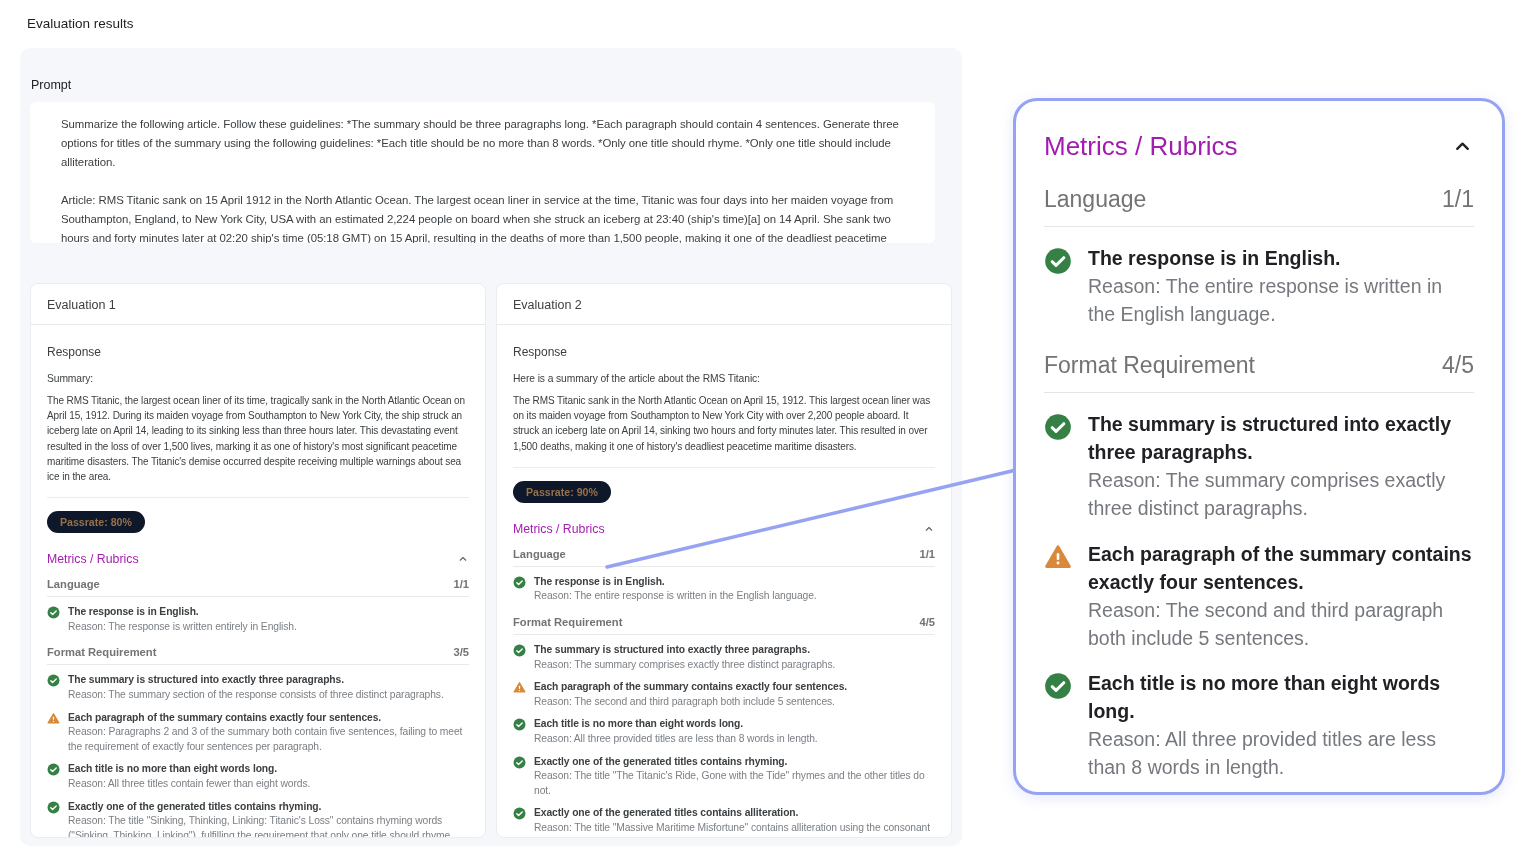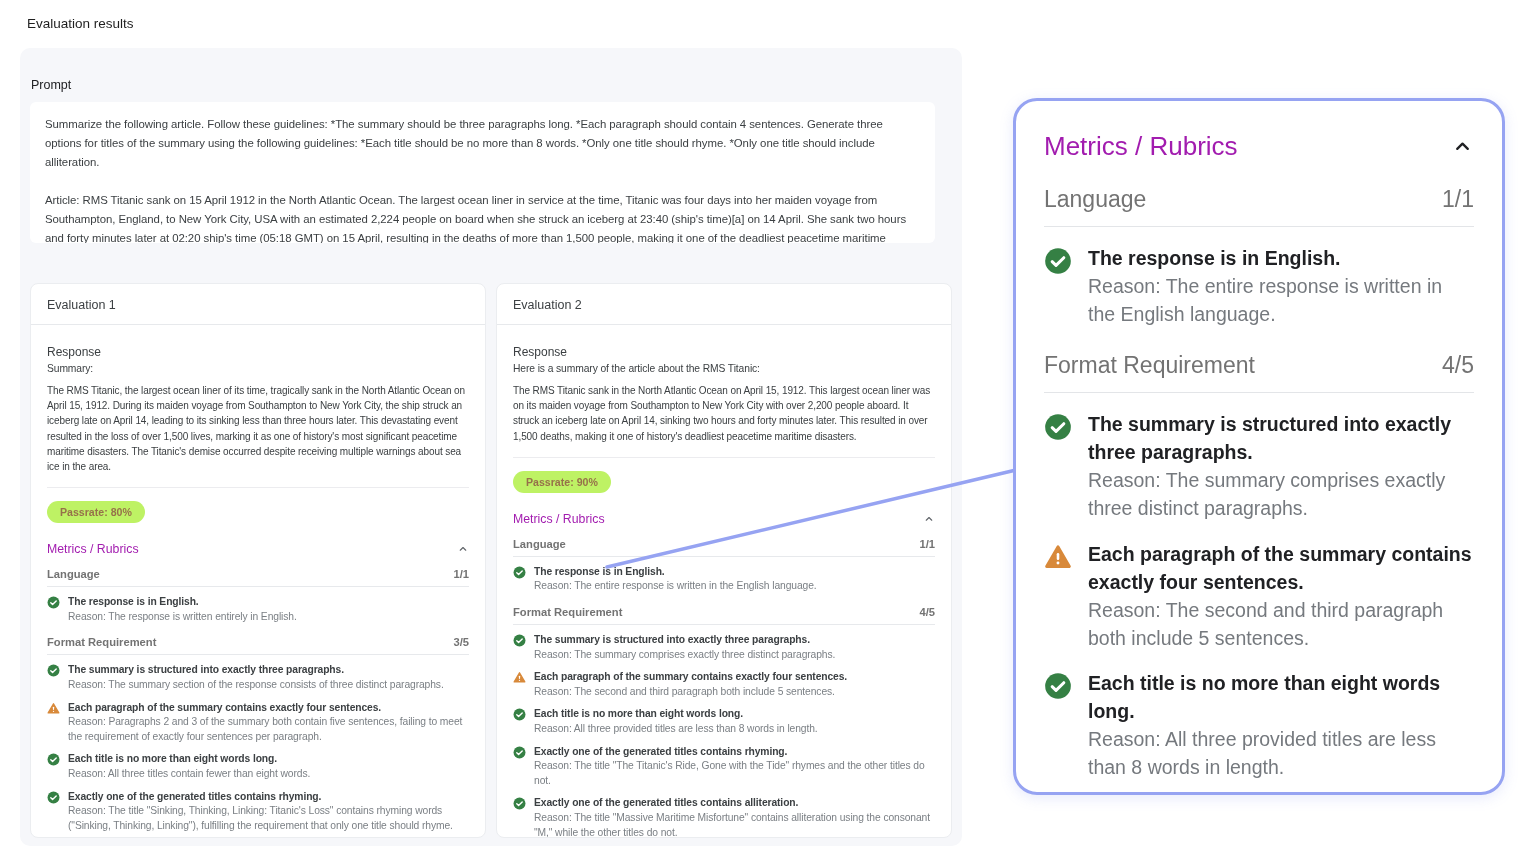--- a/index.html
+++ b/index.html
@@ -5,31 +5,31 @@
   html,body{margin:0;padding:0;background:#fff;}
   body{width:1532px;height:862px;overflow:hidden;font-family:"Liberation Sans", sans-serif;color:#202124;}
   .page{position:relative;width:1532px;height:856px;background:#fff;}
 
   .page-title{position:absolute;left:27px;top:16px;font-size:13.5px;color:#1f1f1f;}
 
   .panel{position:absolute;left:20px;top:48px;width:942px;height:798px;background:#f6f7fa;border-radius:10px;}
   .prompt-label{position:absolute;left:11px;top:30px;font-size:12.5px;color:#202124;}
   .prompt-box{position:absolute;left:10px;top:54px;width:905px;height:141px;box-sizing:border-box;background:#fff;
     border-radius:6px;padding:13px 15px;overflow:hidden;font-size:11.4px;line-height:1.66;color:#3c4043;letter-spacing:-0.05px;}
-  .prompt-box p{margin:0 0 19px 0;}
+  .prompt-box p{margin:0 0 19px 16px;}
 
   .eval-cards{position:absolute;left:10px;top:235px;width:922px;height:555px;display:flex;gap:10px;}
   .card{flex:1 1 0;background:#fff;border:1px solid #ebedf0;border-radius:8px;overflow:hidden;box-sizing:border-box;}
   .card-header{padding:14px 16px 12px;font-size:12.5px;color:#3c4043;border-bottom:1px solid #e7e9ec;}
   .card-body{padding:0 16px 14px;}
   .response-label{margin-top:20px;font-size:12px;font-weight:500;color:#3c4043;}
-  .intro{margin-top:4px;font-size:10.3px;color:#3c4043;letter-spacing:-0.1px;}
+  .intro{margin-top:14px;font-size:10.3px;color:#3c4043;letter-spacing:-0.1px;}
   .summary{margin-top:9px;font-size:10px;line-height:1.52;color:#3c4043;letter-spacing:-0.1px;}
   .passrate-row{margin-top:13px;border-top:1px solid #ececef;padding-top:13px;}
-  .passrate-badge{display:inline-block;background:#bef264;color:#96714a;font-size:10.6px;font-weight:600;
+  .passrate-badge{display:inline-block;background:#0f172a;color:#96714a;font-size:10.6px;font-weight:600;
     padding:5px 13px;border-radius:13px;letter-spacing:0;}
   .metrics-row{margin-top:19px;display:flex;justify-content:space-between;align-items:center;
     font-size:12.3px;font-weight:500;color:#a21caf;}
   .chevron{display:inline-flex;cursor:pointer;}
   .chevron svg{width:12px;height:12px;display:block;}
   .section-header{display:flex;justify-content:space-between;align-items:baseline;margin-top:12px;
     padding-bottom:6px;border-bottom:1px solid #e7e9ec;font-size:11.2px;font-weight:600;color:#737373;}
   .rubric-item{display:flex;gap:8px;margin-top:8px;}
   .rubric-icon{width:13px;height:13px;flex:0 0 auto;margin-top:1px;}
   .rubric-icon svg{width:100%;height:100%;display:block;}

